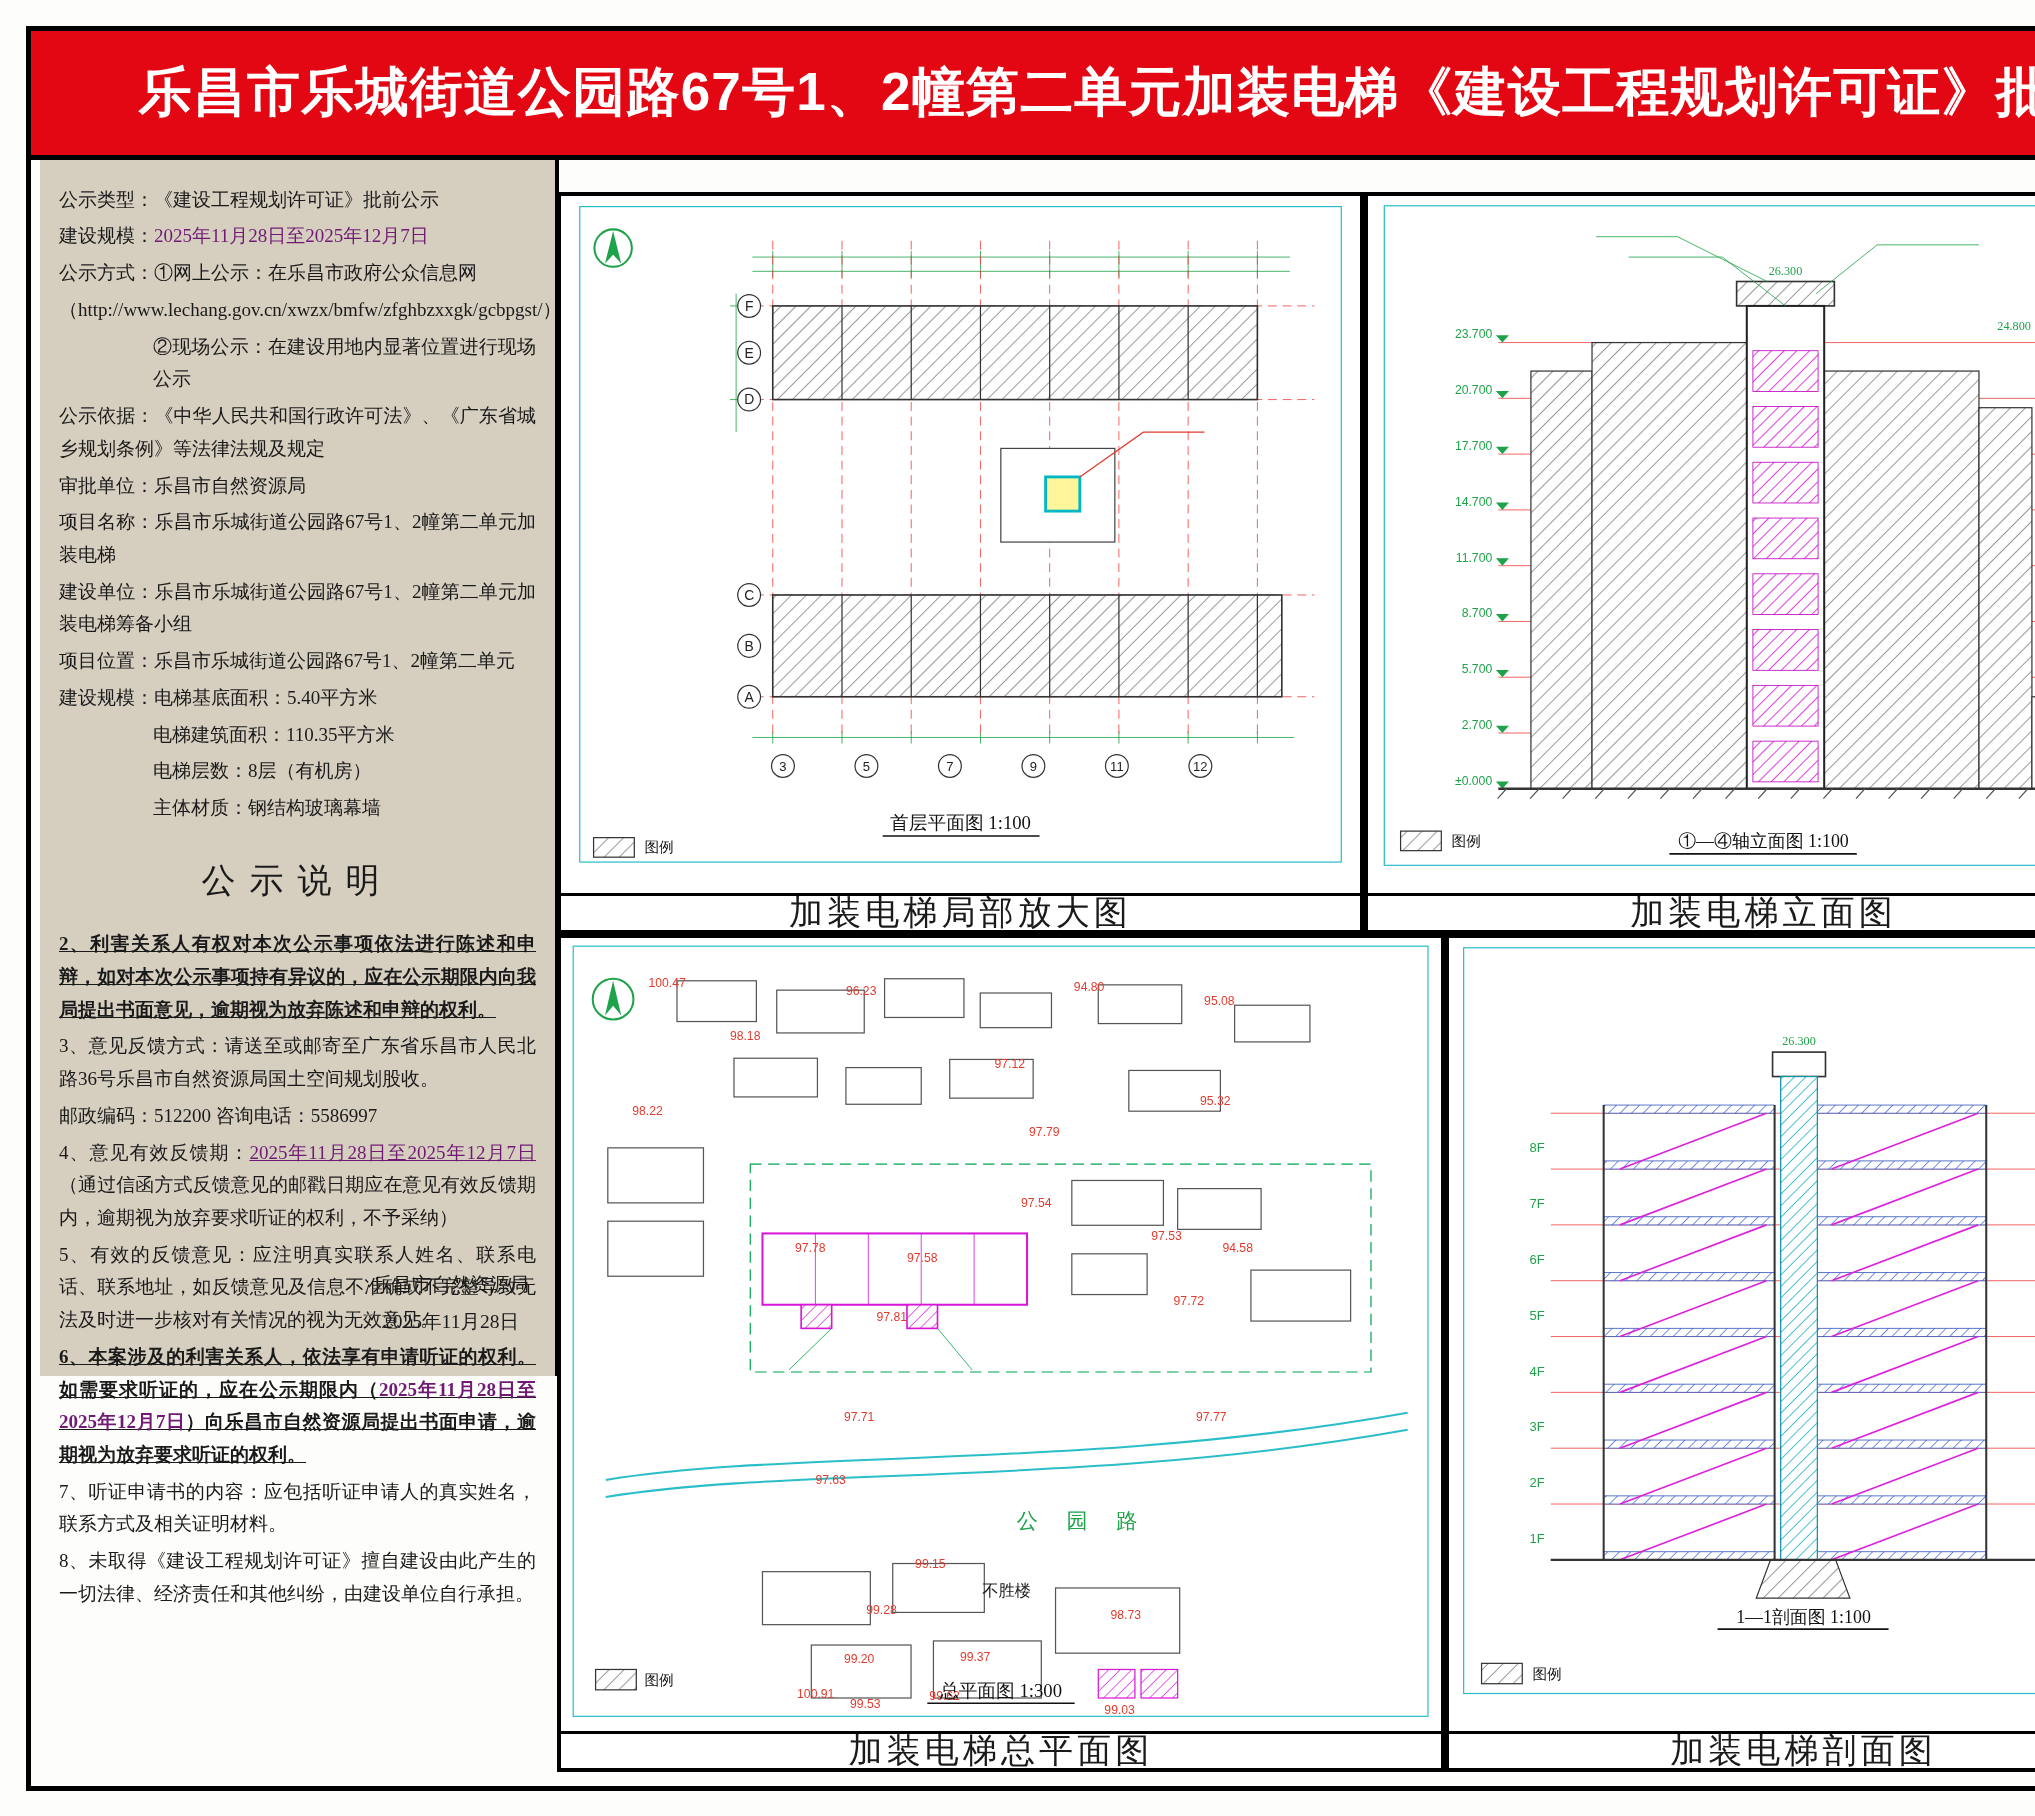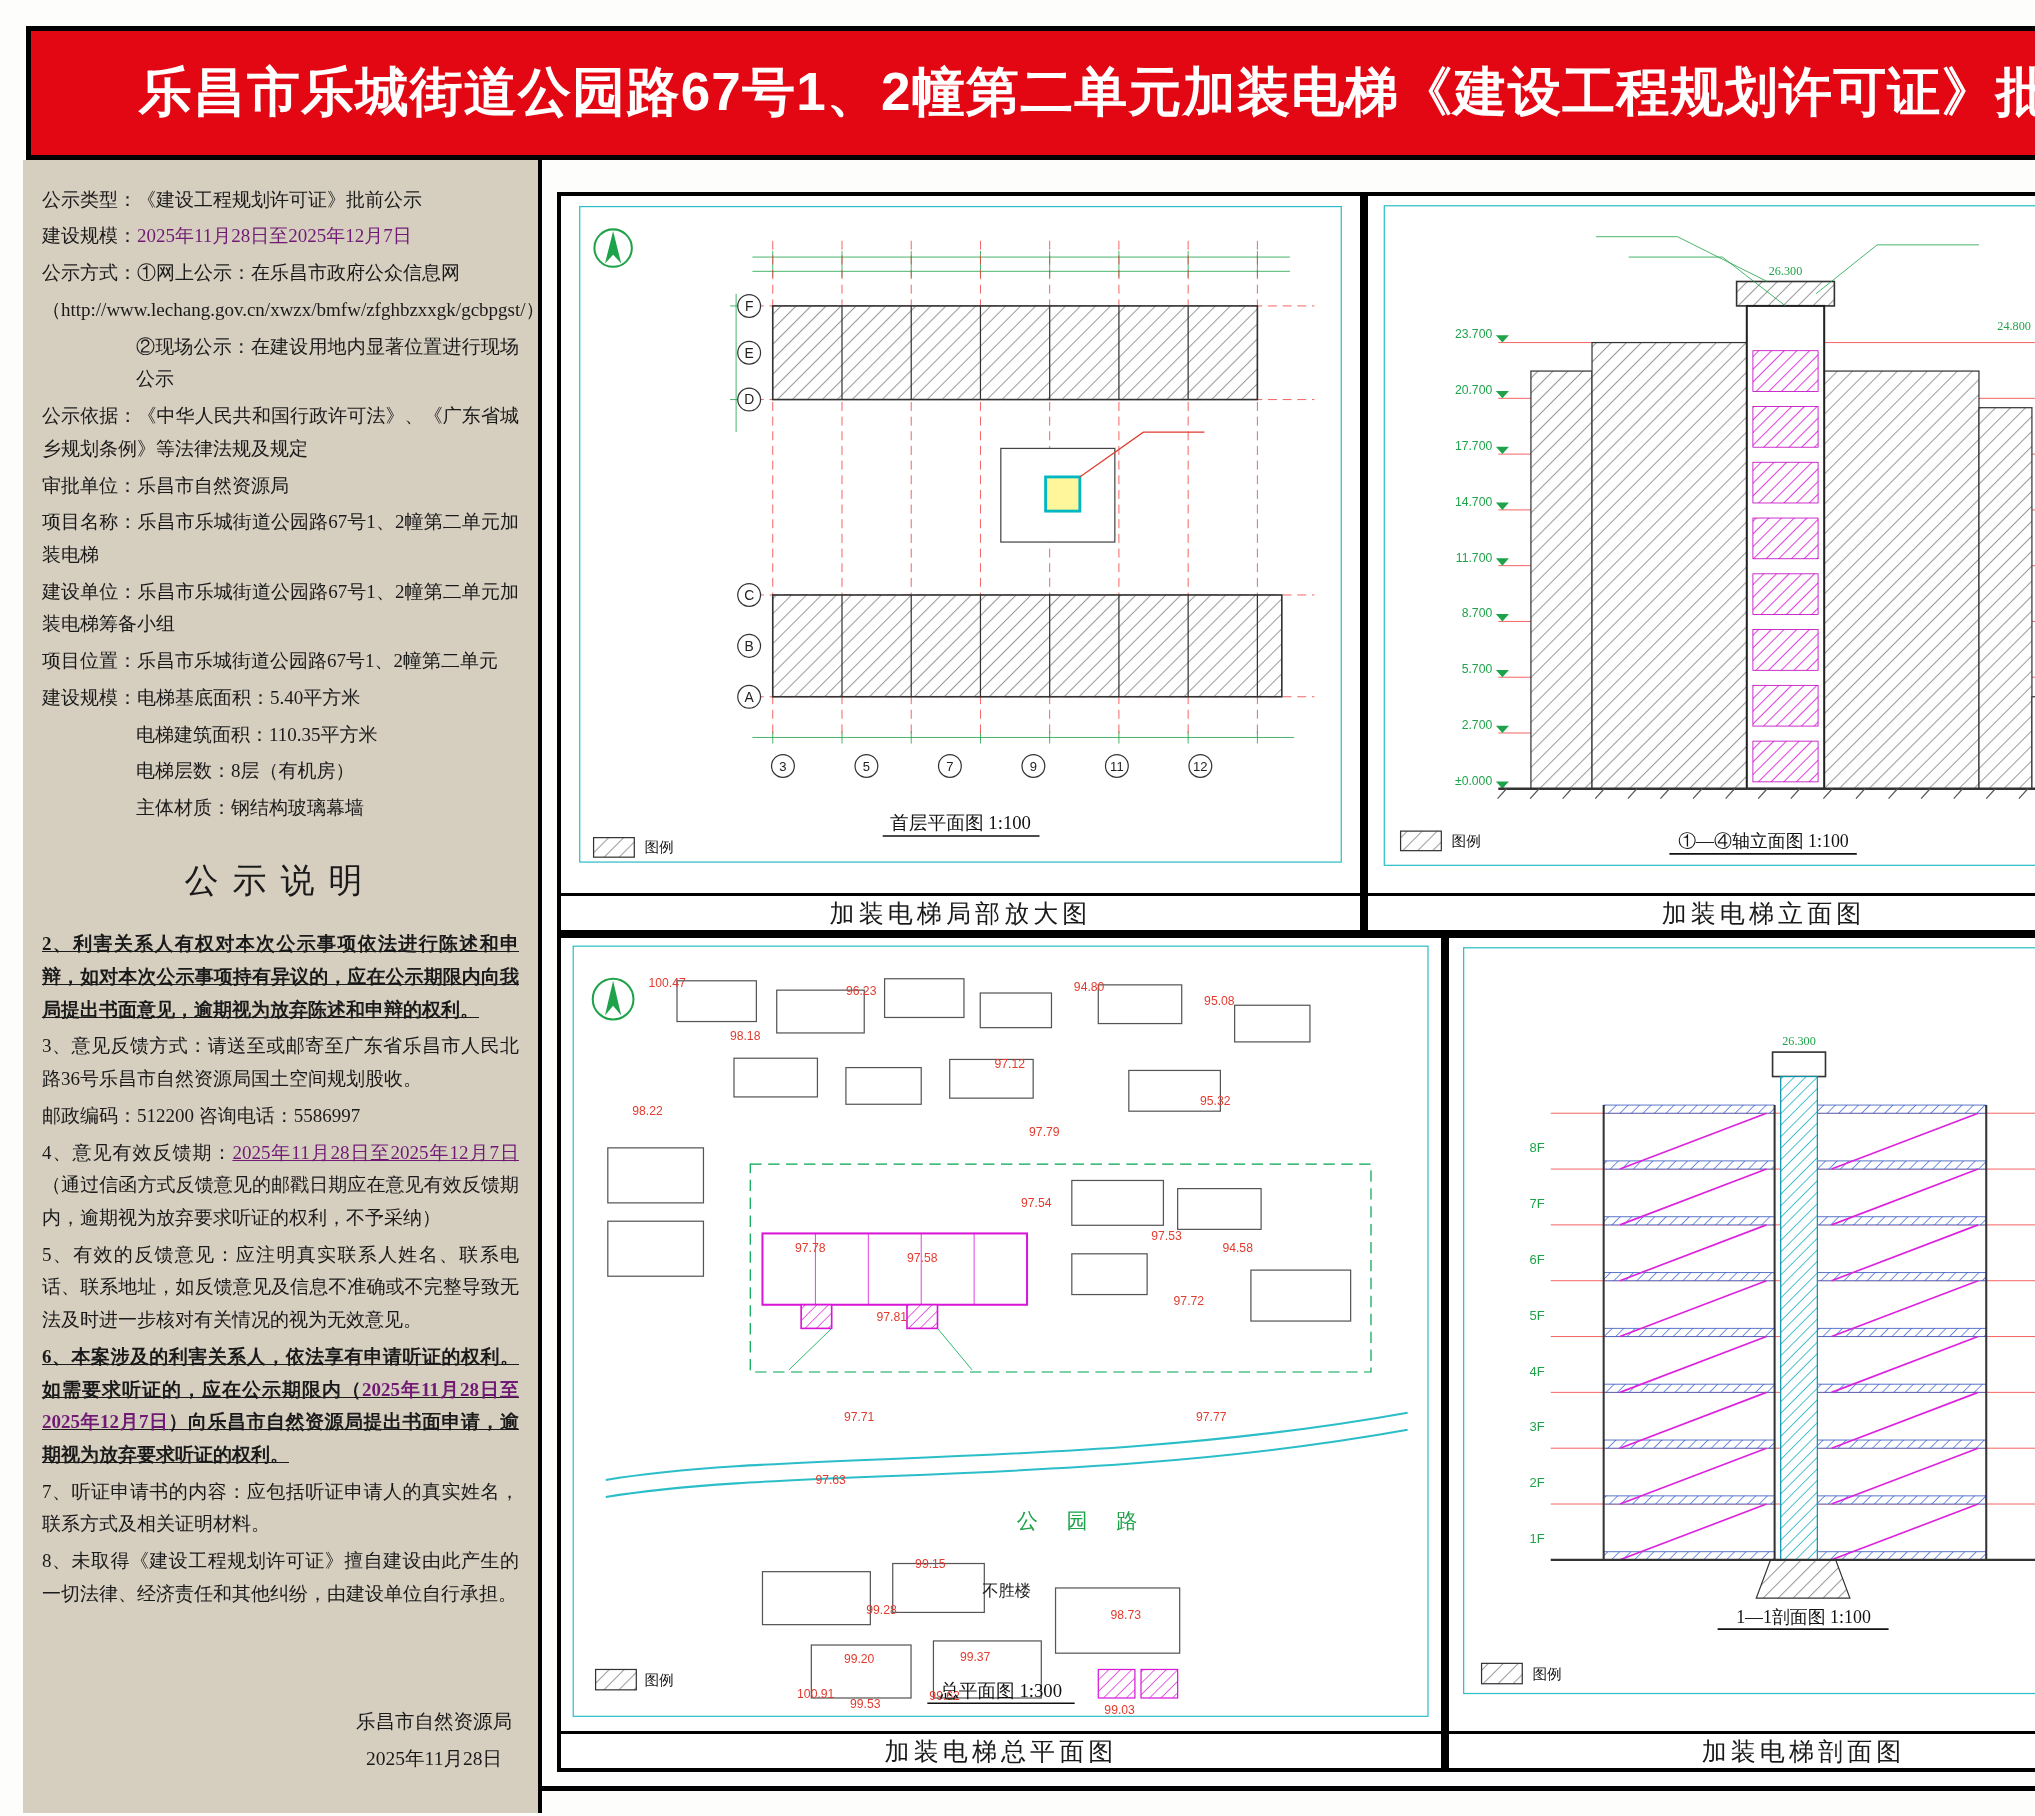--- a/index.html
+++ b/index.html
@@ -12,40 +12,40 @@
             background:#e30613; border:5.7px solid #000;
             display:flex; align-items:center; justify-content:center; }
   .banner h1 { color:#ffffff; font-size:53px; font-weight:bold; letter-spacing:1.2px;
                font-family:"Liberation Sans", sans-serif; white-space:nowrap; }
 
   
   .frame { position:absolute; left:26px; top:155px; width:2516px; height:1636px;
            border:5.7px solid #000; pointer-events:none; }
 
   
-  .leftcol { position:absolute; left:23px; top:160px; width:519px; height:1653px;
+  .leftcol { position:absolute; left:40px; top:160px; width:519px; height:1216px;
              background:#d6cfc0; border-right:4.1px solid #000;
              padding:23.6px 19px 16.3px 19px; font-size:19px; line-height:1.72; }
   .ln { margin-bottom:4.1px; text-align:justify; }
   .ind { padding-left:94px; }
   .red { color:#701a75; }
   .b { font-weight:bold; }
   .ul { text-decoration:underline; }
   .notice-head { text-align:center; font-size:34px; font-weight:normal;
                  letter-spacing:14px; margin:27px 0 18px 0; }
   .sig { position:absolute; right:26px; bottom:36px; text-align:center;
          font-size:19.5px; line-height:1.9; }
 
   
   .panel { position:absolute; background:#fff; border:4.1px solid #000; }
   .panel .draw { position:absolute; left:0; right:0; top:0; bottom:37px; overflow:hidden; background:#fff; }
   .panel .draw svg { width:100%; height:100%; display:block; }
   .panel .cap { position:absolute; left:0; right:0; bottom:0; height:37px;
                 border-top:3.3px solid #000; display:flex; align-items:center; justify-content:center;
-                font-size:25px; letter-spacing:4.1px; background:#fff; }
+                font-size:34px; letter-spacing:4.1px; background:#fff; }
   #panel-plan { left:557px; top:192px;  width:807px; height:742px; }
   #panel-elev { left:1364px; top:192px;  width:799px; height:742px; }
   #panel-site { left:557px; top:934px; width:888px; height:838px; }
   #panel-sect { left:1445px; top:934px; width:717px; height:838px; }
 </style>
 </head>
 <body>
 
 <div class="sheet">
 

